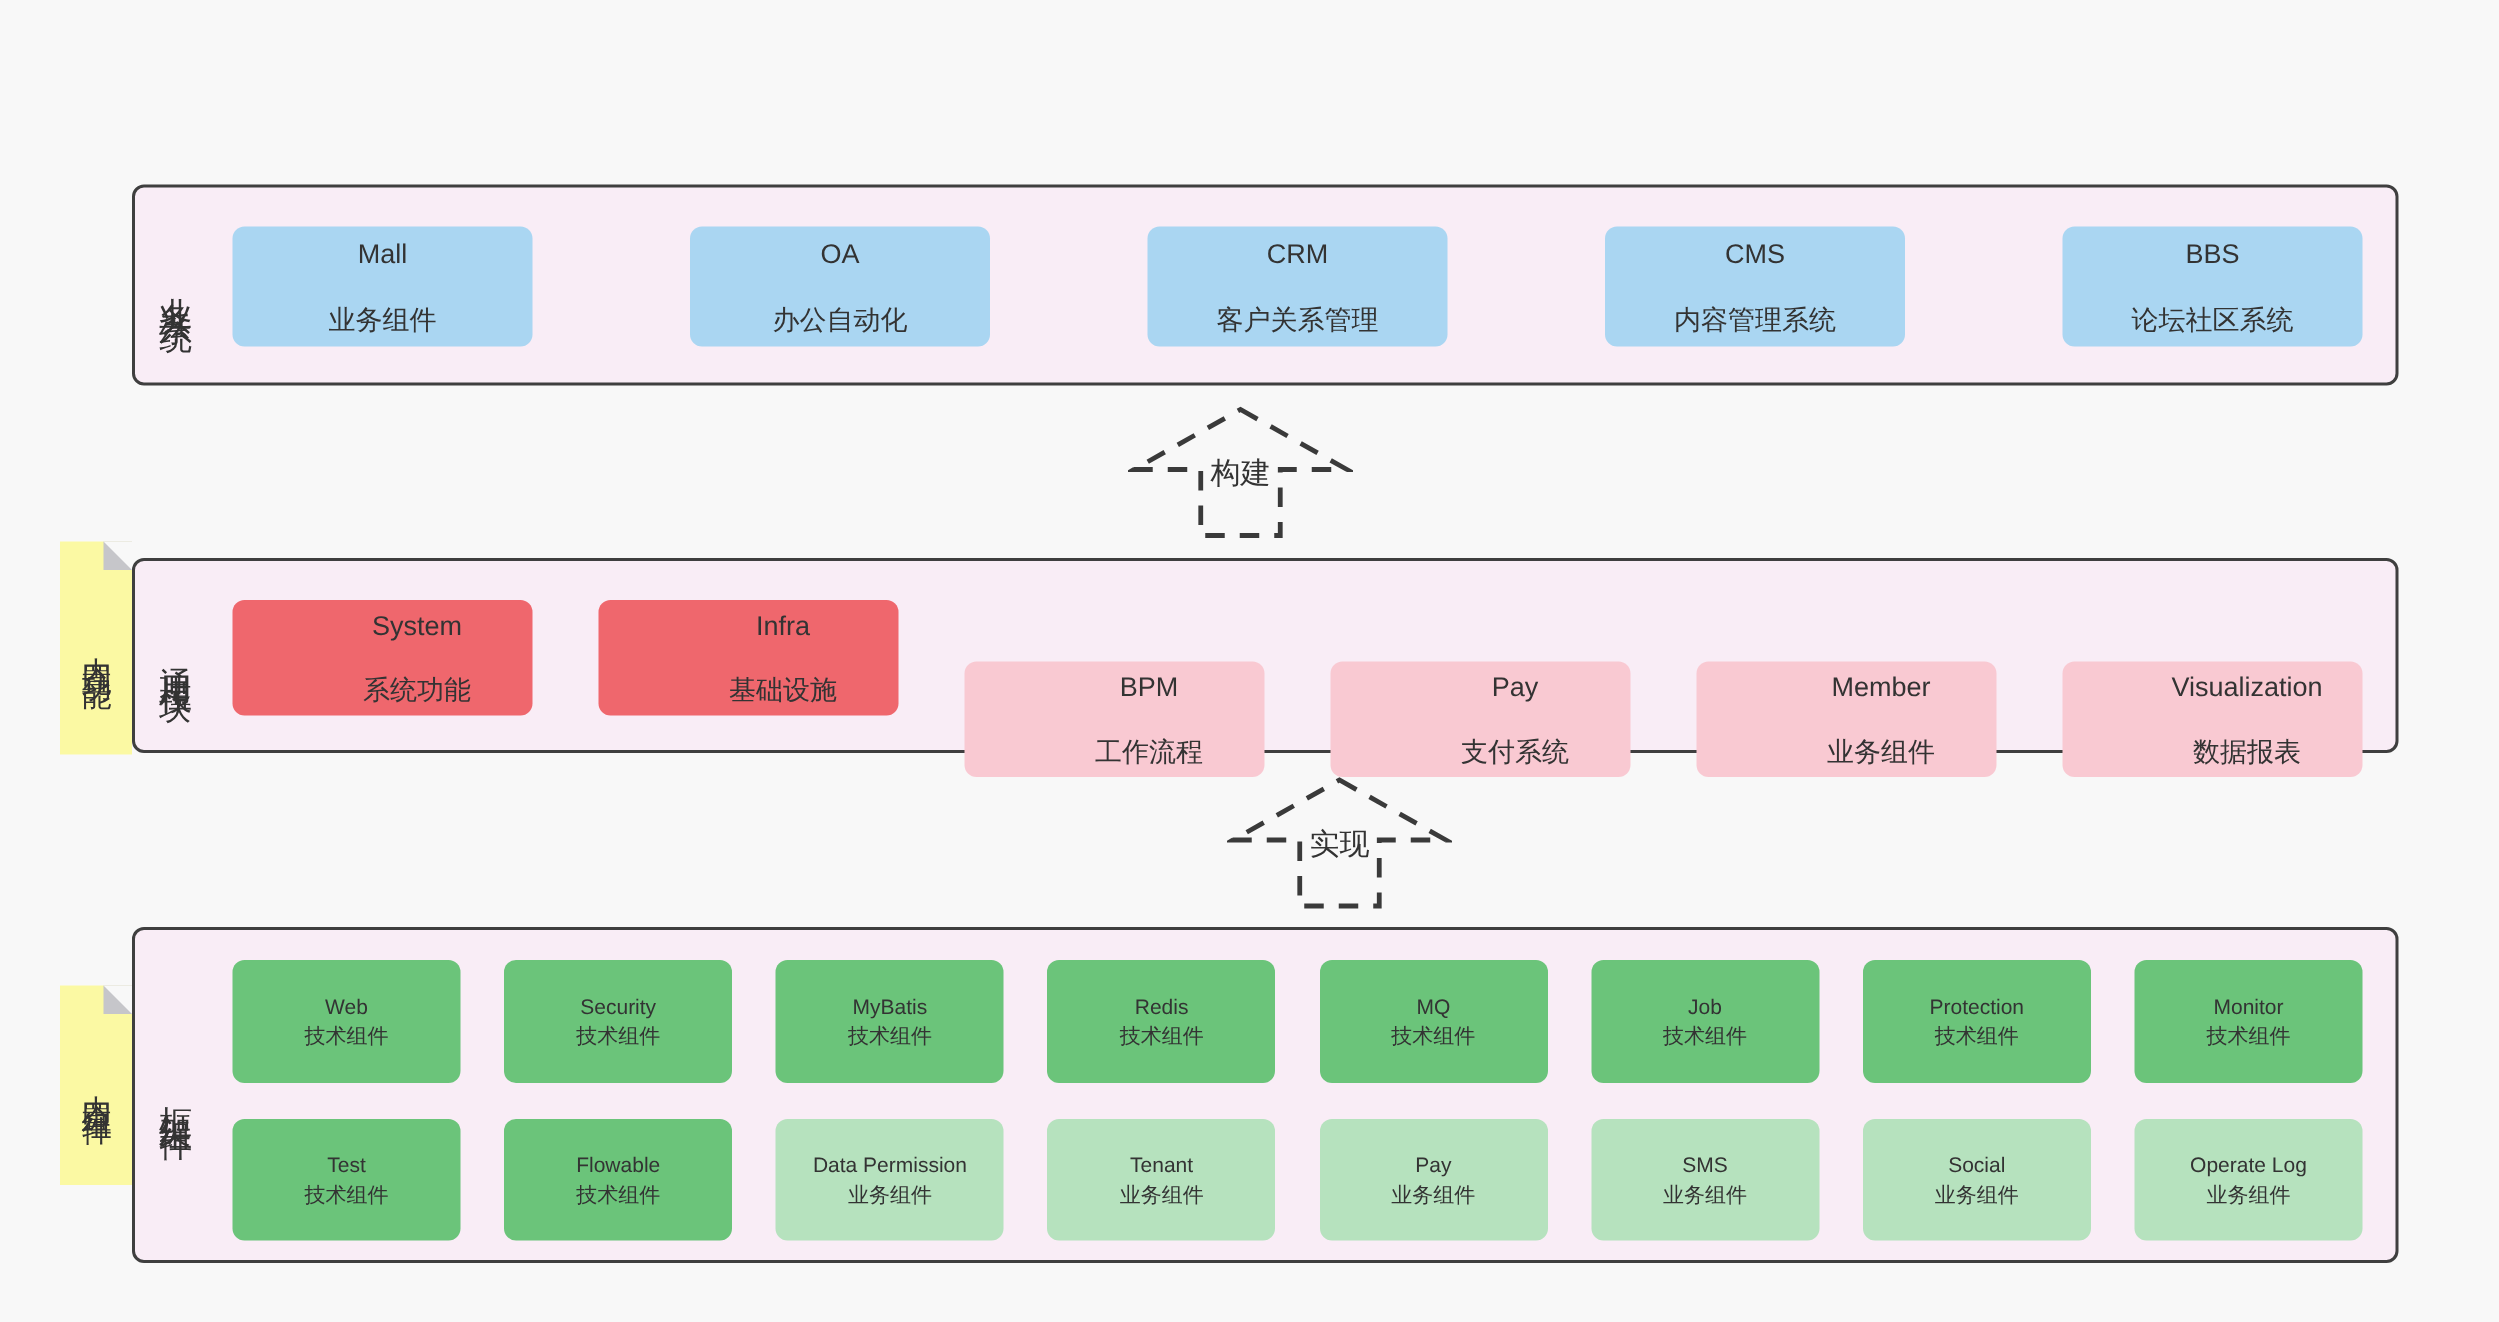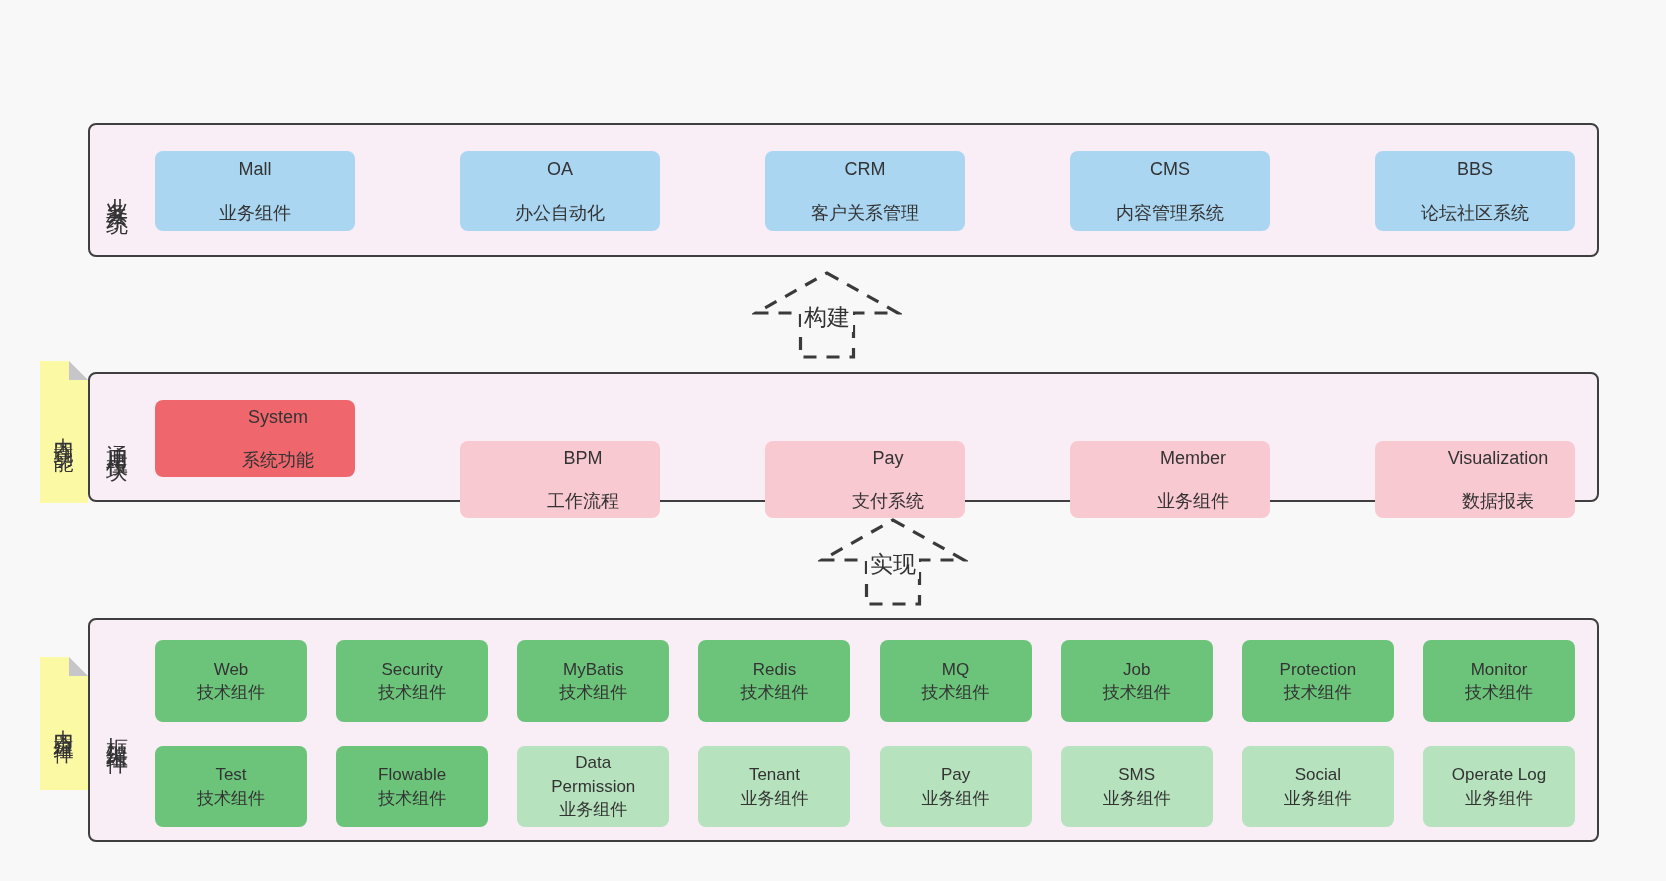--- a/index.html
+++ b/index.html
@@ -46,21 +46,21 @@
     box-sizing:border-box;
     border-radius:8px;
     display:flex;flex-direction:column;
     align-items:center;justify-content:center;
     text-align:center;
     font-size:18px;line-height:1.45;
   }
   .row6 .box{width:200px;gap:17px;}
   #panel-business .box{height:80px;}
   #panel-modules  .box{height:77px;padding-left:46px;}
-  .row8 .box{width:152px;height:82px;font-size:17px;line-height:1.38;}
+  .row8 .box{width:152px;height:82px;font-size:14px;line-height:1.38;}
   #panel-components .r2 .box{height:81px;}
   .row8 .t{max-width:108px;}
 
   .box--blue {background:var(--blue,#aad6f2);}
   .box--red  {background:var(--red,#ef676d);}
   .box--pink {background:var(--pink,#f9c9d2);margin-top:41px;}
   .box--green{background:var(--green,#6bc47a);}
   .box--green-light{background:var(--green-light,#b6e2be);}
 
   
@@ -93,21 +93,21 @@
     fill:none;
     stroke:var(--arrow,#3a3a3a);
     stroke-width:3.2;
     stroke-dasharray:13 10;
   }
   .arrow-label{
     position:absolute;left:50%;top:34px;
     transform:translateX(-50%);
     background:var(--page-bg,#f8f8f8);
     padding:0 3px;
-    font-size:23px;line-height:1.2;
+    font-size:20px;line-height:1.2;
     white-space:nowrap;
   }
 </style>
 </head>
 <body>
 
 <div class="panel" id="panel-business">
   <div class="panel-label">业务系统</div>
   <div class="box-row row6">
     <div class="box box--blue">
@@ -145,20 +145,24 @@
   <div class="note-text">内置功能</div>
 </div>
 
 <div class="panel" id="panel-modules">
   <div class="panel-label">通用模块</div>
   <div class="box-row row6">
     <div class="box box--red">
       <div class="t">System</div>
       <div class="s">系统功能</div>
     </div>
+    <div class="box box--red">
+      <div class="t">Infra</div>
+      <div class="s">基础设施</div>
+    </div>
     <div class="box box--pink">
       <div class="t">BPM</div>
       <div class="s">工作流程</div>
     </div>
     <div class="box box--pink">
       <div class="t">Pay</div>
       <div class="s">支付系统</div>
     </div>
     <div class="box box--pink">
       <div class="t">Member</div>

